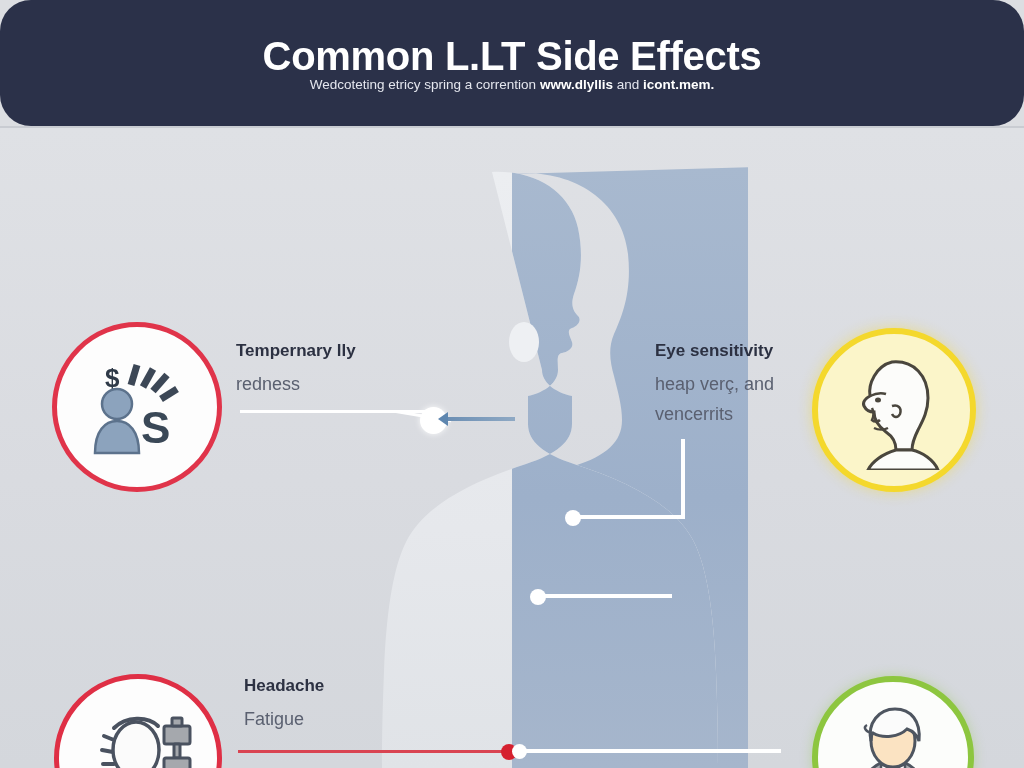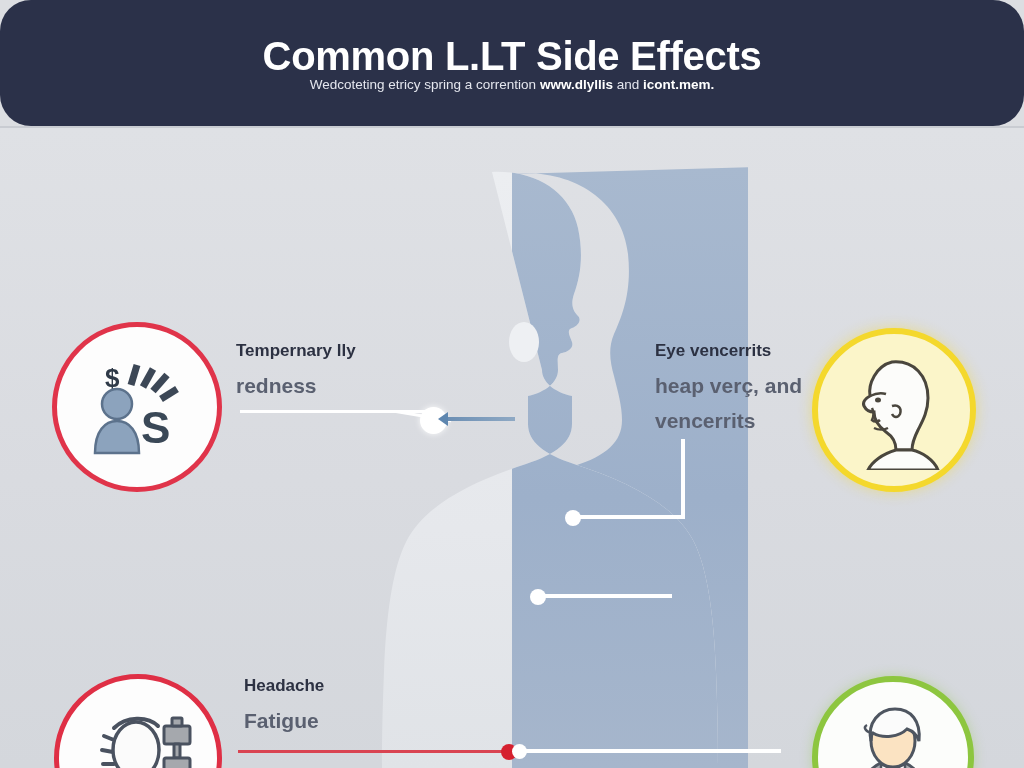--- a/index.html
+++ b/index.html
@@ -102,21 +102,21 @@
   .conn-br { left:519px; top:621px; width:262px; height:4px; }
 
   
   .label { position:absolute; }
   .label-title {
     font-size:17px; font-weight:bold; color:#2c3142;
     line-height:1.25; white-space:nowrap;
   }
   .label-body {
     margin-top:10px;
-    font-size:21px; font-weight:700; color:#5a6070;
+    font-size:18px; font-weight:400; color:#5a6070;
     line-height:1.45; white-space:nowrap;
   }
   .label-tl { left:236px; top:212px; }
   .label-tr { left:655px; top:212px; }
   .label-bl { left:236px; top:547px;margin-left:8px; }
 
   
   .circle {
     position:absolute; border-radius:50%;
     display:flex; align-items:center; justify-content:center;
@@ -256,21 +256,21 @@
 
   <div class="dot dot-br"></div>
   <div class="conn conn-br"></div>
 
   <div class="label label-tl">
     <div class="label-title">Tempernary lly</div>
     <div class="label-body">redness</div>
   </div>
 
   <div class="label label-tr">
-    <div class="label-title">Eye vencerrits</div>
+    <div class="label-title">Eye sensitivity</div>
     <div class="label-body">heap verç, and</div>
     <div class="label-body" style="margin-top:4px;">vencerrits</div>
   </div>
 
   <div class="label label-bl">
     <div class="label-title">Headache</div>
     <div class="label-body">Fatigue</div>
   </div>
 
   <div class="circle circle-tl">

